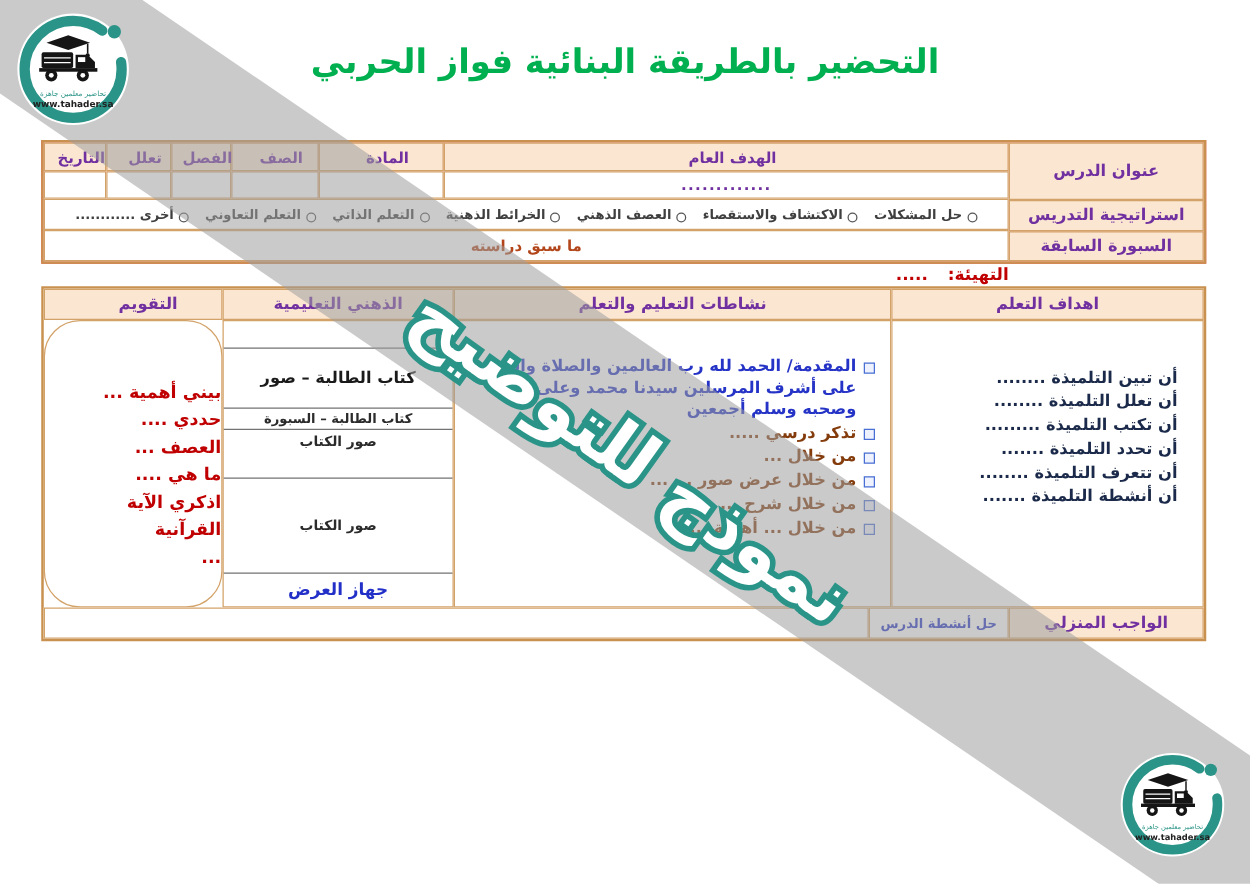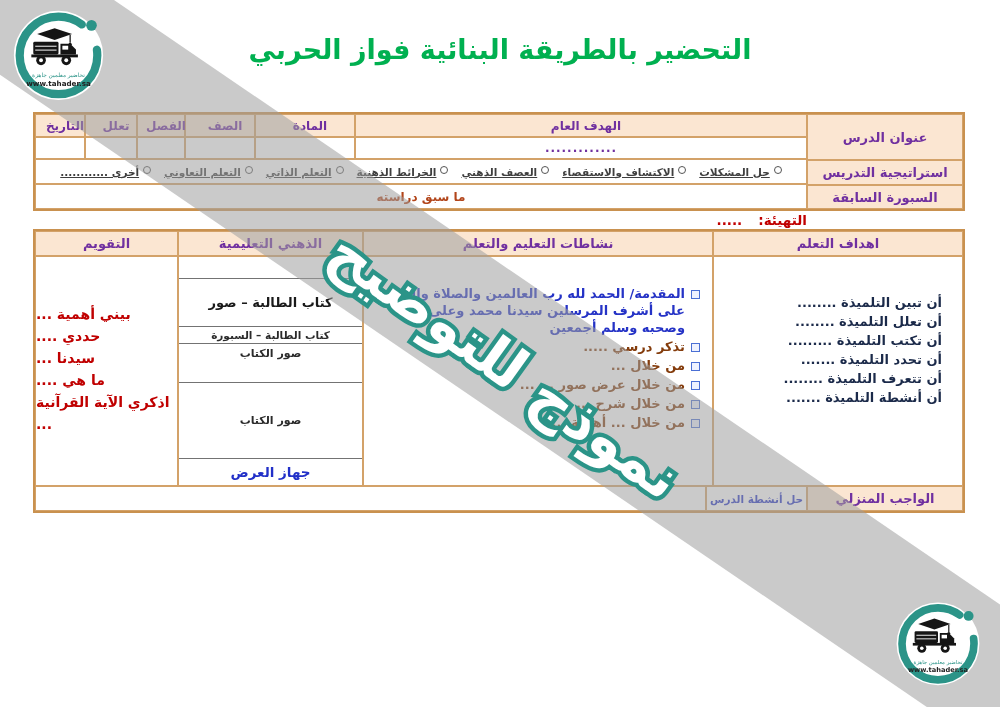--- a/index.html
+++ b/index.html
@@ -25,54 +25,54 @@
   .row-b{display:flex;direction:rtl;}
   .b-head{height:23px;} .b-head .hcell{font-size:12px;padding-left:10px;}
   .b-val{height:22px;}
   .w-goal{flex:1;} .w-subject{width:100px;} .w-grade{width:70px;}
   .w-sem{width:48px;} .w-period{width:52px;} .w-date{width:50px;}
   .goal-dots{display:flex;align-items:center;justify-content:center;color:#7030a0;
              font-weight:700;font-size:12px;letter-spacing:1px;}
   .b-strat{height:25px;box-sizing:border-box;border:1px solid #d3a269;background:#fff;
            display:flex;align-items:center;justify-content:center;gap:13px;direction:rtl;
            font-size:10.5px;font-weight:700;color:#3f3f3f;padding:0 8px;white-space:nowrap;}
-  .strat-item{display:flex;align-items:flex-start;gap:4px;direction:rtl;text-decoration:underline;}
+  .strat-item{display:flex;align-items:flex-end;gap:4px;direction:rtl;}
   .circ{width:6px;height:6px;border:1px solid #555;border-radius:50%;flex:0 0 auto;}
   .b-prior{flex:1;box-sizing:border-box;border:1px solid #d3a269;background:#fff;display:flex;
            align-items:center;justify-content:center;color:#b2451a;font-weight:700;font-size:12px;direction:rtl;}
 
   
   .tahyia{position:absolute;top:212px;right:193px;direction:rtl;color:#c00000;font-weight:800;
           font-size:13.5px;display:flex;gap:16px;z-index:1;}
 
   
   .main-table{position:absolute;top:229px;left:33px;width:932px;height:284px;box-sizing:border-box;
               border:2px solid #c9914f;background:#fff;display:flex;flex-direction:column;direction:rtl;z-index:1;}
   .mt-head{height:25px;display:flex;direction:rtl;}
   .mt-head .hcell{font-size:13px;}
-  .w-obj{width:250px;} .w-act{width:350px;} .w-aids{width:185px;} .w-eval{flex:1;}
+  .w-obj{width:250px;} .w-act{width:350px;} .w-aids{width:185px;} .w-eval{flex:1;padding-left:24px;}
   .mt-body{flex:1;display:flex;direction:rtl;}
   .obj-cell{padding:36px 20px 0 6px;}
   .obj-line{font-size:13px;font-weight:700;color:#1b2a4a;line-height:19px;text-align:right;direction:rtl;}
   .act-cell{padding:28px 12px 0 6px;}
   .act-item{display:flex;direction:rtl;gap:6px;margin-bottom:2px;}
   .sq{flex:0 0 auto;width:7px;height:7px;border:1.5px solid #4a6fd4;background:#eef2ff;margin-top:5px;}
   .act-text{font-size:13px;font-weight:700;line-height:17px;direction:rtl;}
   .intro{color:#2533c6;} .item{color:#843c0c;}
   .aids-cell{display:flex;flex-direction:column;}
   .aids-row{box-sizing:border-box;border-bottom:1px solid #737373;display:flex;align-items:center;
             justify-content:center;text-align:center;color:#2b2b2b;font-weight:700;direction:rtl;}
   .ar0{height:22px;} .ar1{height:48px;font-size:13px;color:#1a1a1a;}
   .ar2{height:17px;font-size:10.5px;} .ar3{height:39px;font-size:11px;align-items:flex-start;padding-top:3px;}
   .ar4{flex:1;font-size:11px;} .ar5{height:26px;border-bottom:none;font-size:13.5px;color:#2230c8;}
-  .eval-cell{padding-top:46px;text-align:left;}
+  .eval-cell{padding-top:46px;text-align:right;border-radius:29px;}
   .eval-line{font-size:14px;font-weight:800;color:#c00000;line-height:22px;direction:rtl;}
   .mt-foot{height:25px;display:flex;direction:rtl;}
   .foot-label{width:156px;font-size:13px;}
-  .foot-value{width:101px;box-sizing:border-box;border:1px solid #d3a269;background:#fff;color:#2533c6;
+  .foot-value{width:112px;box-sizing:border-box;border:1px solid #d3a269;background:#fff;color:#2533c6;
               font-weight:700;font-size:10.5px;display:flex;align-items:center;justify-content:center;direction:rtl;}
   .foot-empty{flex:1;}
 
   
   .band{position:absolute;left:-195px;top:280px;width:1400px;height:126px;
         background:rgba(158,158,158,0.55);transform:rotate(34.3deg);z-index:20;}
   .wm{position:absolute;left:505px;top:365px;transform:translate(-50%,-50%) rotate(35.5deg);z-index:21;}
   .wm-inner{position:relative;font-size:58px;font-weight:800;direction:rtl;white-space:nowrap;line-height:1;}
   .wm-stroke{color:#2b9488;-webkit-text-stroke:9px #2b9488;}
   .wm-fill{position:absolute;inset:0;color:#fff;}
@@ -198,21 +198,21 @@
         <div class="aids-row ar0"></div>
         <div class="aids-row ar1">كتاب الطالبة –  صور</div>
         <div class="aids-row ar2">كتاب الطالبة – السبورة</div>
         <div class="aids-row ar3">صور الكتاب</div>
         <div class="aids-row ar4">صور الكتاب</div>
         <div class="aids-row ar5">جهاز العرض</div>
       </div>
       <div class="wcell w-eval eval-cell">
         <div class="eval-line">بيني أهمية ...</div>
         <div class="eval-line">حددي ....</div>
-        <div class="eval-line">سيدنا ...</div>
+        <div class="eval-line">العصف ...</div>
         <div class="eval-line">ما هي ....</div>
         <div class="eval-line">اذكري الآية القرآنية</div>
         <div class="eval-line">...</div>
       </div>
     </div>
     <div class="mt-foot">
       <div class="hcell foot-label">الواجب المنزلي</div>
       <div class="foot-value">حل أنشطة الدرس</div>
       <div class="wcell foot-empty"></div>
     </div>

